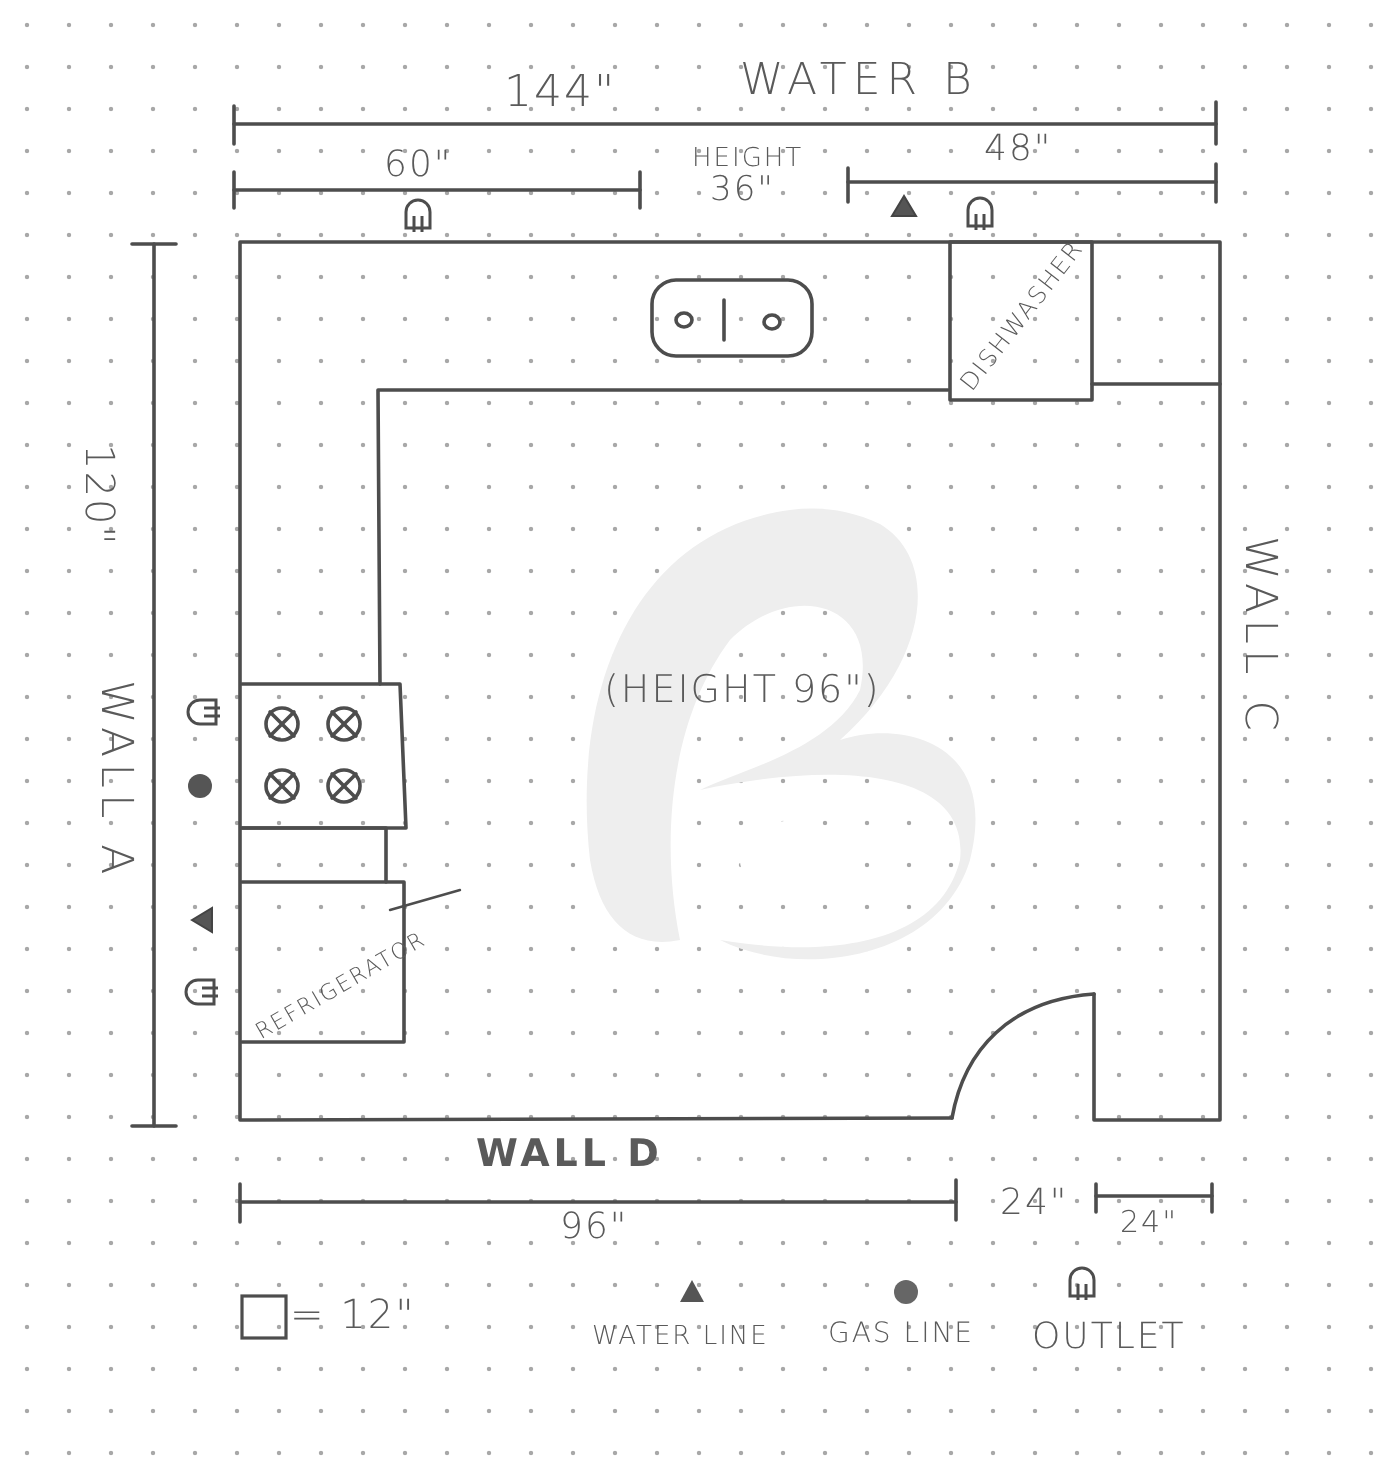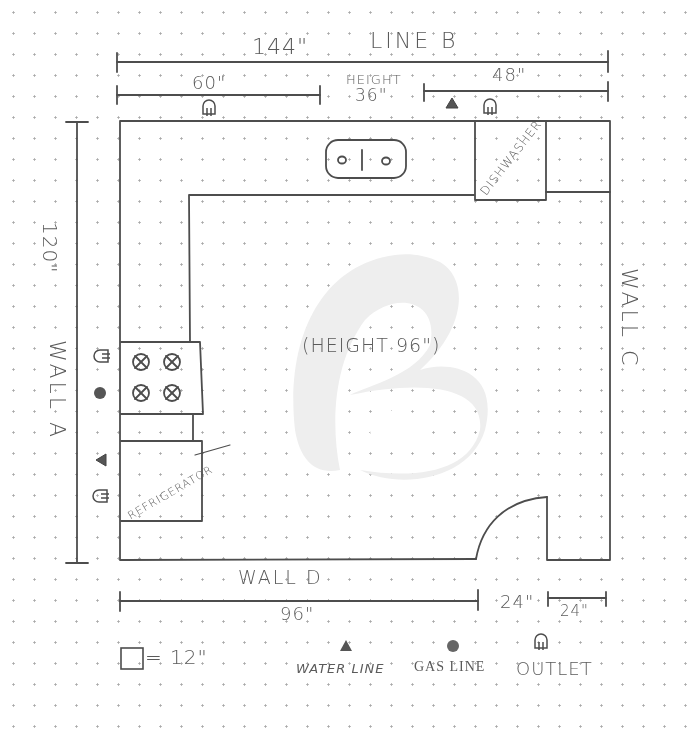--- a/index.html
+++ b/index.html
@@ -141,37 +141,37 @@
     <polygon points="346,640 340,651 352,651" fill="#555"></polygon>
     <circle cx="453" cy="646" r="6" fill="#666"></circle>
     <g fill="none" stroke="#4d4d4d" stroke-width="1.5">
       <path d="M535,648 L535,640 A6,6 0 0 1 547,640 L547,648 Z"></path>
       <line x1="539" y1="642" x2="539" y2="650"></line>
         <line x1="543" y1="642" x2="543" y2="650"></line>
     </g>
   </svg>
 
   <div class="hand" style="left:252px;top:36px;font-size:22px;">144"</div>
-  <div class="hand" style="left:370px;top:30px;font-size:22px;letter-spacing:3px;">LINE B</div>
+  <div class="hand" style="left:370px;top:30px;font-size:22px;letter-spacing:3px;">WATER B</div>
   <div class="hand" style="left:192px;top:74px;font-size:18px;">60"</div>
   <div class="hand" style="left:346px;top:73px;font-size:13px;">HEIGHT</div>
   <div class="hand" style="left:355px;top:87px;font-size:17px;">36"</div>
   <div class="hand" style="left:492px;top:66px;font-size:18px;">48"</div>
 
   <div class="hand rot-cw" style="left:60px;top:222px;font-size:20px;">120"</div>
   <div class="hand rot-cw" style="left:68px;top:340px;font-size:22px;letter-spacing:3px;">WALL A</div>
   <div class="hand rot-cw" style="left:640px;top:268px;font-size:22px;letter-spacing:3px;">WALL C</div>
 
   <div class="hand" style="left:302px;top:336px;font-size:19px;">(HEIGHT 96")</div>
 
   <div class="hand" style="left:478px;top:190px;font-size:12px;transform:rotate(-52deg);transform-origin:left top;">DISHWASHER</div>
   <div class="hand" style="left:126px;top:512px;font-size:11px;transform:rotate(-30deg);transform-origin:left top;">REFRIGERATOR</div>
 
-  <div class="hand" style="left:238px;top:568px;font-size:19px;letter-spacing:2px;">WALL D</div>
+  <div class="hand" style="left:238px;top:568px;font-size:19px;letter-spacing:2px;font-weight:bold;">WALL D</div>
   <div class="hand" style="left:280px;top:605px;font-size:18px;">96"</div>
   <div class="hand" style="left:500px;top:593px;font-size:18px;">24"</div>
   <div class="hand" style="left:560px;top:604px;font-size:15px;">24"</div>
 
   <div class="hand" style="left:145px;top:647px;font-size:20px;">= 12"</div>
-  <div class="hand" style="left:296px;top:662px;font-size:13px;font-style:italic;">WATER LINE</div>
-  <div class="hand" style="left:414px;top:660px;font-size:14px;font-family:Liberation Serif, serif;">GAS LINE</div>
+  <div class="hand" style="left:296px;top:662px;font-size:13px;">WATER LINE</div>
+  <div class="hand" style="left:414px;top:660px;font-size:14px;">GAS LINE</div>
   <div class="hand" style="left:516px;top:660px;font-size:18px;">OUTLET</div>
 </div>
 
 </body></html>

